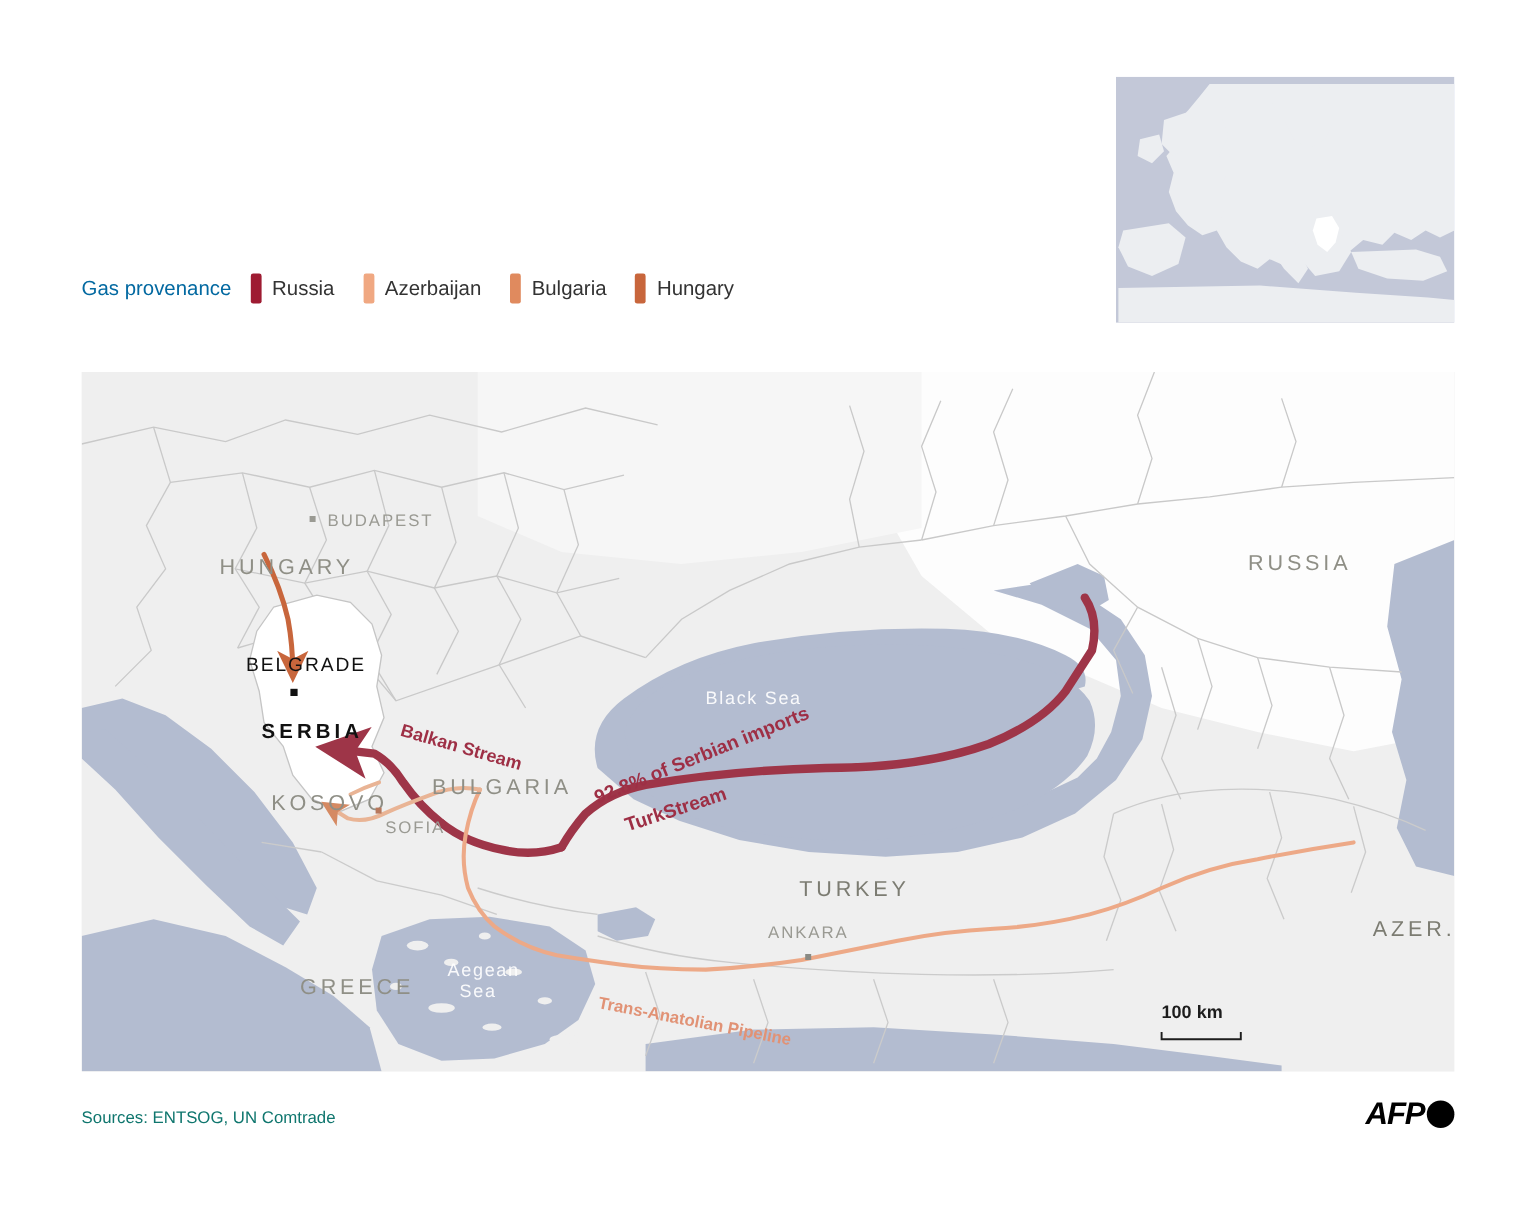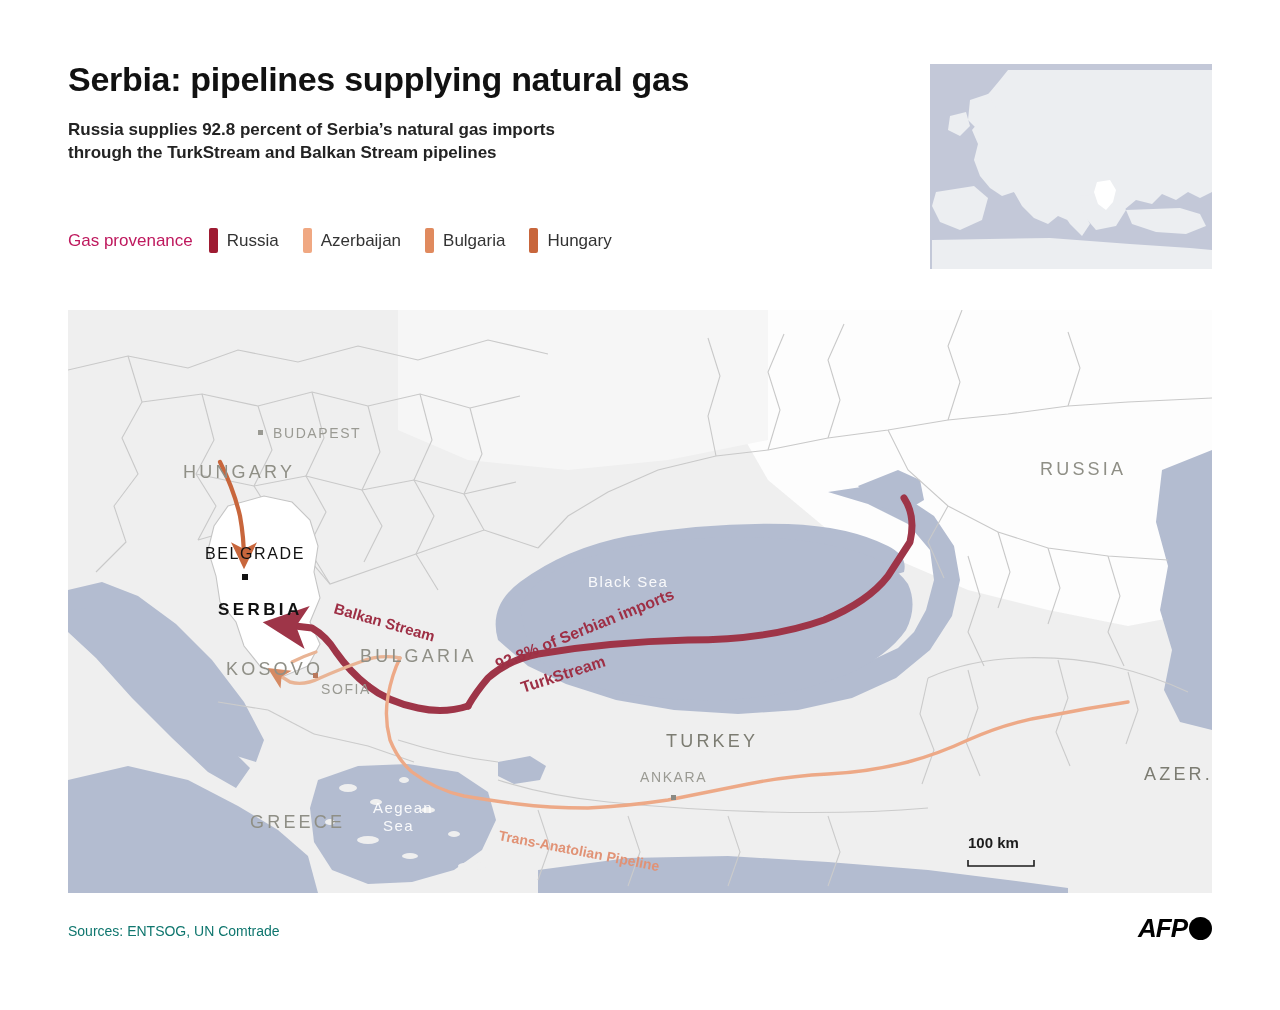--- a/index.html
+++ b/index.html
@@ -24,21 +24,21 @@
     line-height:1.38;
     white-space:pre-line;
   }
 
   
   .legend{
     position:absolute;left:68px;top:228px;
     display:flex;align-items:center;
   }
   .legend-title{
-    font-size:17px;color:#be185d;margin-right:16px;
+    font-size:17px;color:#0369a1;margin-right:16px;
   }
   .legend-item{display:flex;align-items:center;margin-right:24px;}
   .legend-swatch{
     width:9px;height:25px;border-radius:2px;margin-right:9px;
   }
   .legend-label{font-size:17px;color:#333333;}
 
   
   .inset{
     position:absolute;left:930px;top:64px;width:282px;height:205px;
@@ -91,23 +91,20 @@
   .afp-dot{
     width:23px;height:23px;border-radius:50%;background:#000;
     margin-left:2px;
   }
 </style>
 </head>
 <body>
 
 <div class="page">
 
-  <div class="title">Serbia: pipelines supplying natural gas</div>
-  <div class="subtitle" style="white-space: pre-line;">Russia supplies 92.8 percent of Serbia’s natural gas imports
-through the TurkStream and Balkan Stream pipelines</div>
 
   <div class="legend">
     <span class="legend-title">Gas provenance</span>
 
     <span class="legend-item">
       <span class="legend-swatch" style="background:#9e1b32"></span>
       <span class="legend-label">Russia</span>
     </span>
 
     <span class="legend-item">

